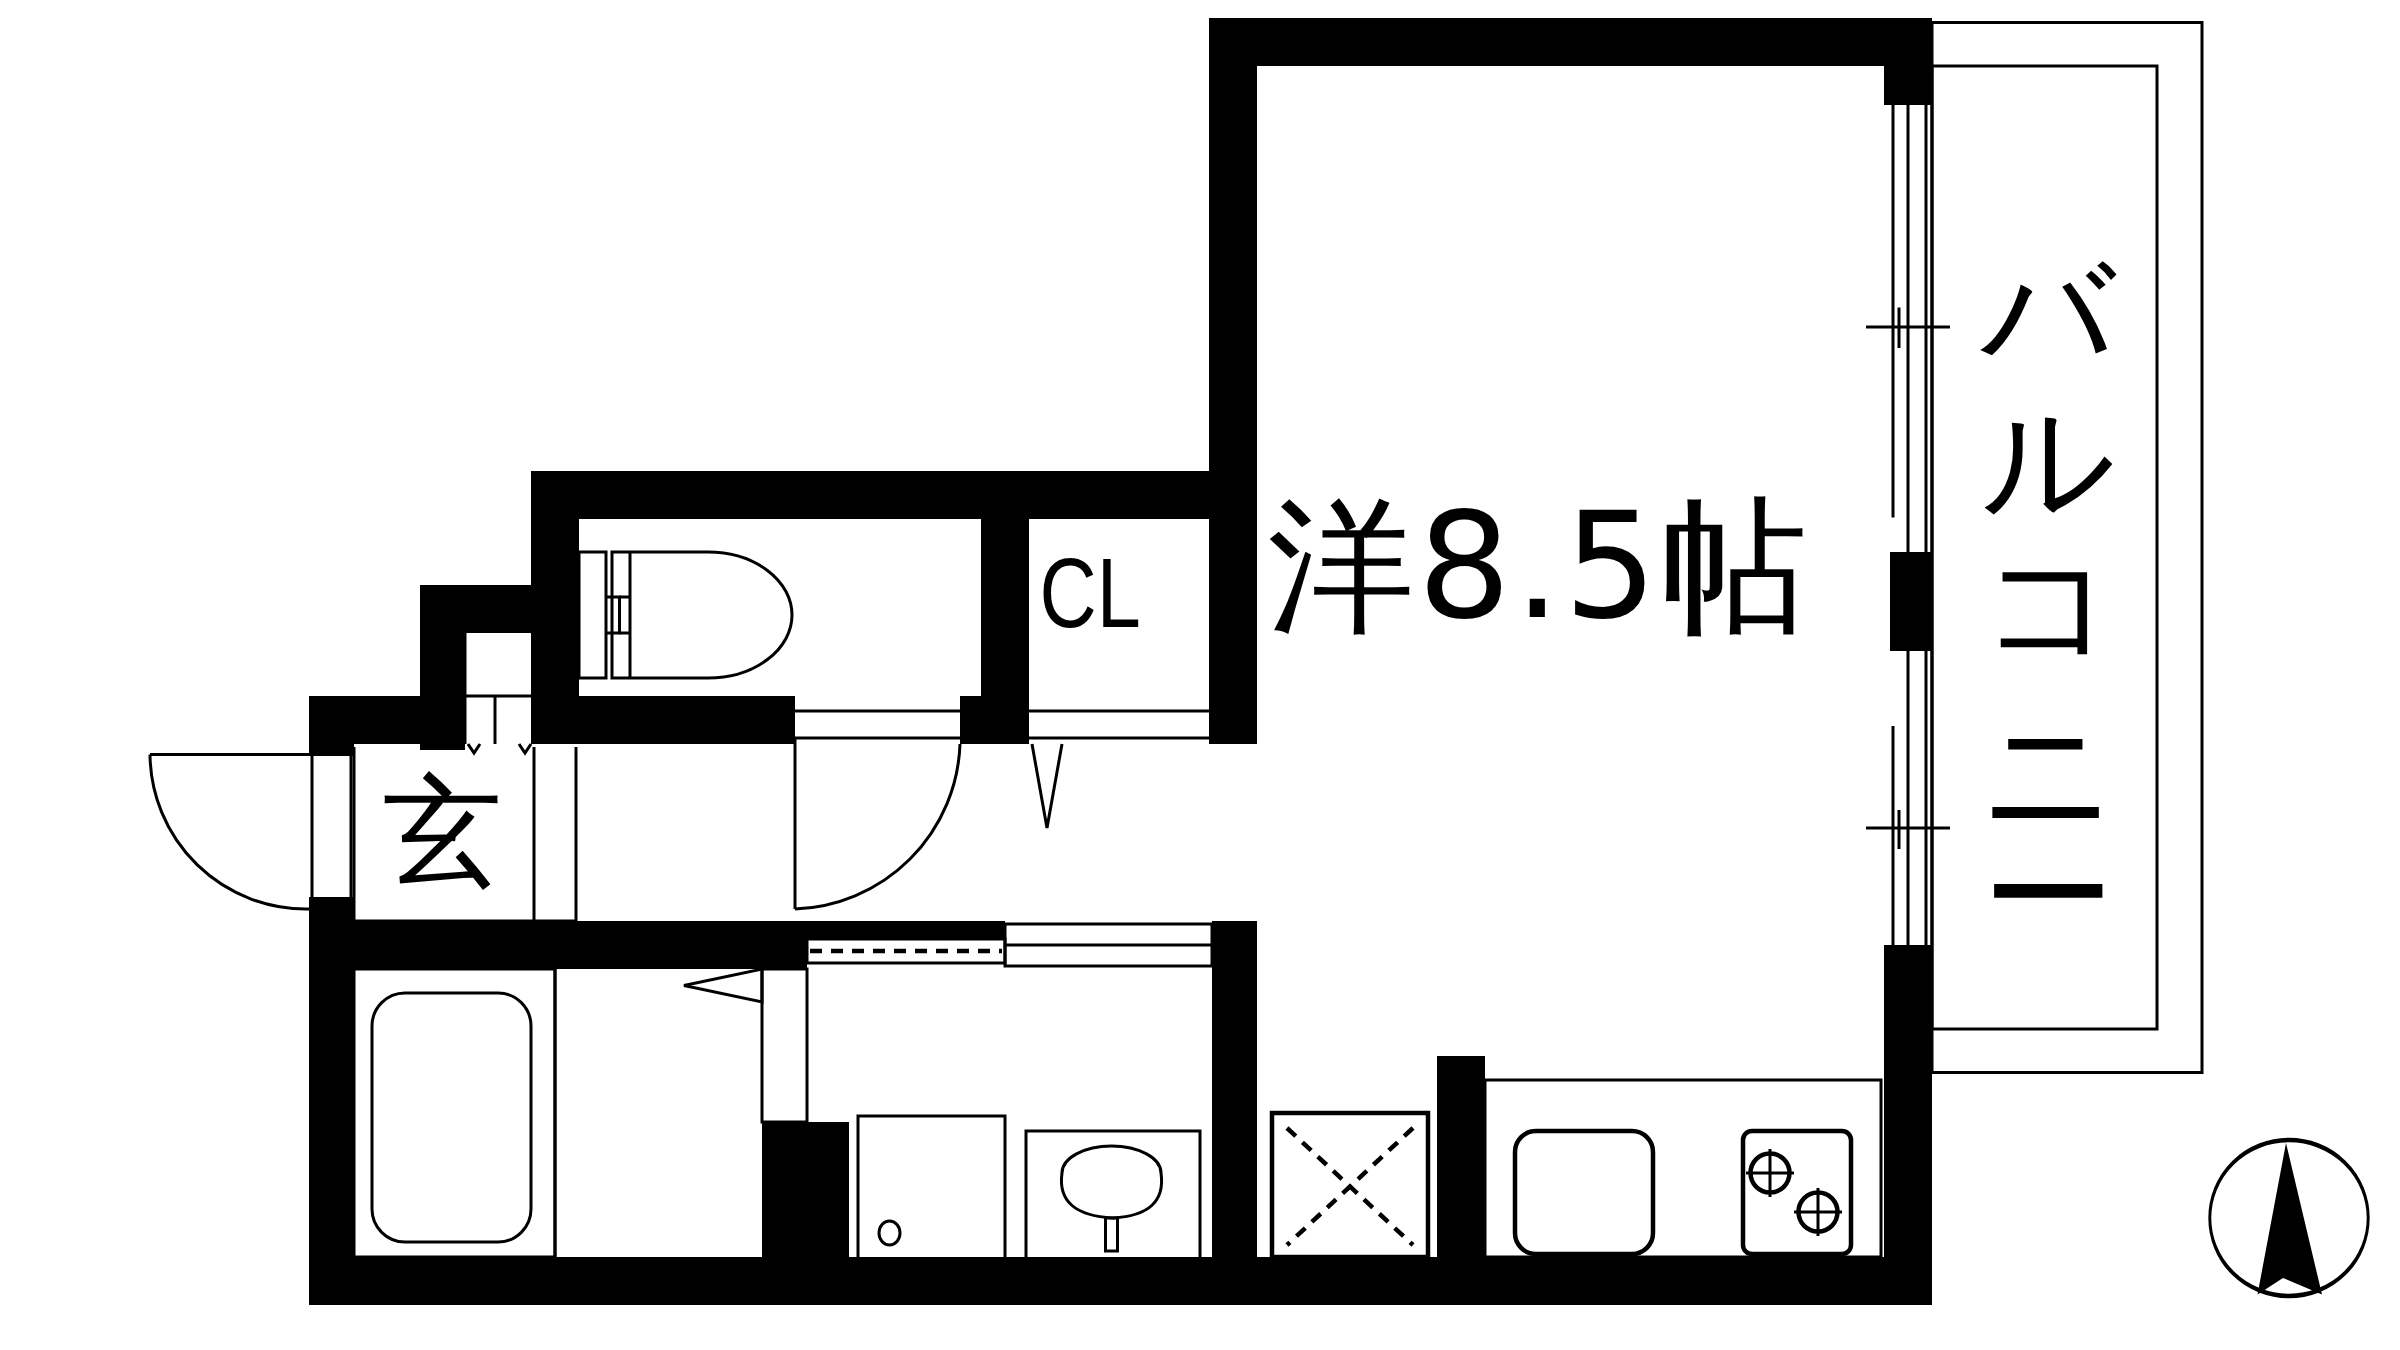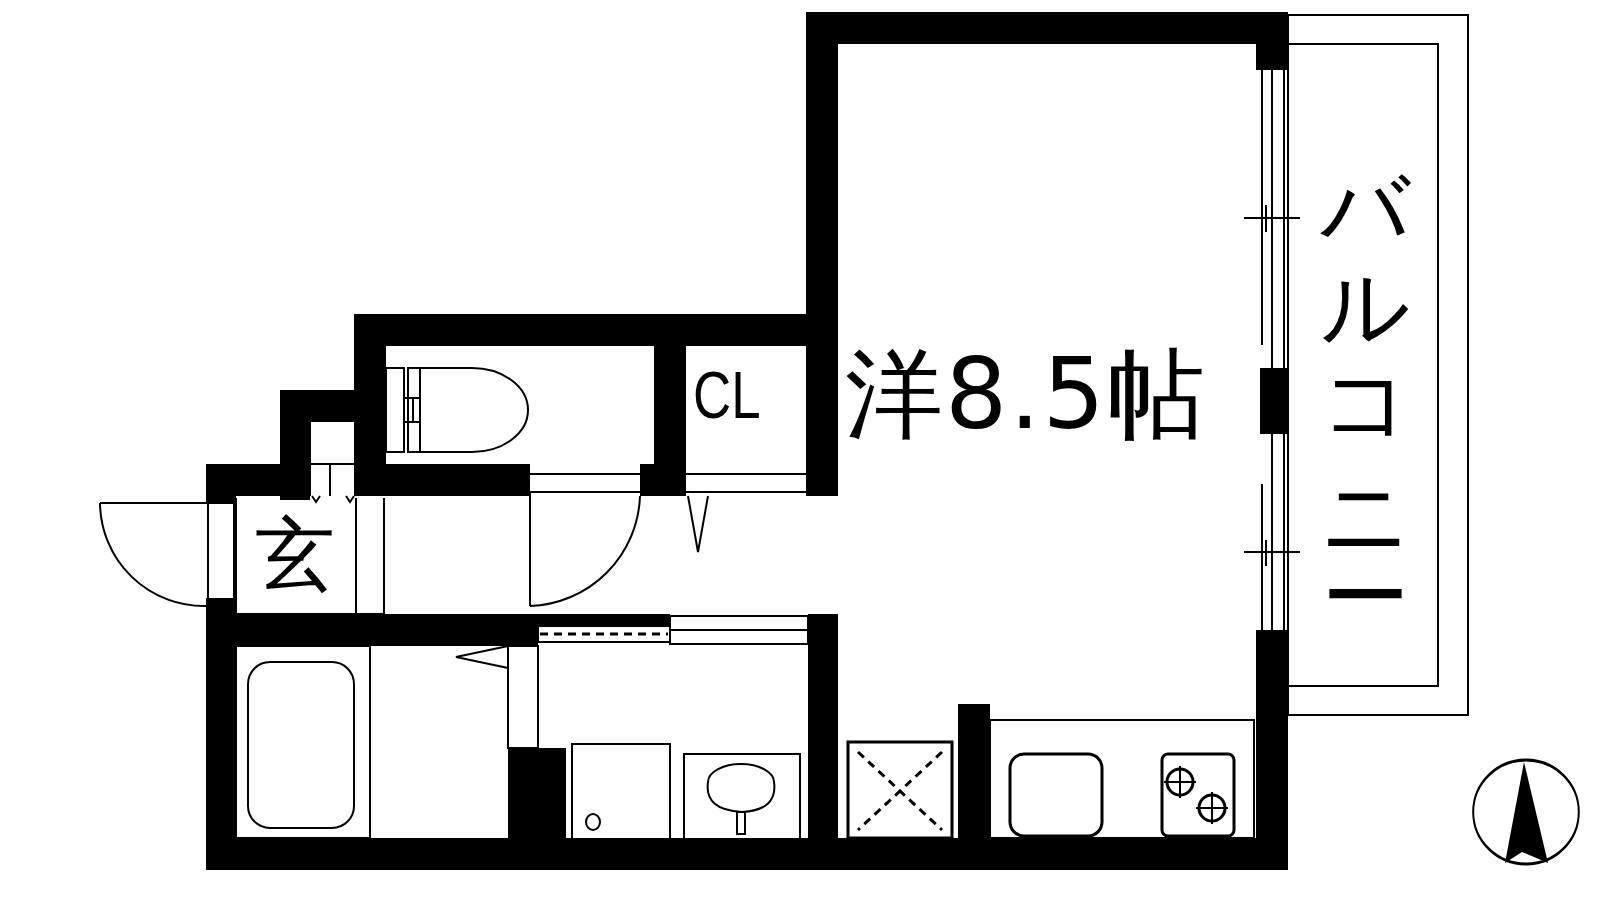--- a/index.html
+++ b/index.html
@@ -3,21 +3,21 @@
 <meta charset="utf-8">
 <style>
   html, body { margin:0; padding:0; background:#ffffff; }
   body { width:1600px; height:900px; overflow:hidden; position:relative; font-family:"DejaVu Sans", sans-serif; }
   svg.plan { position:absolute; left:0; top:0; width:1600px; height:900px; }
   .wall { fill:#000000; }
   .thin { fill:none; stroke:#000000; stroke-width:2; }
   .thin3 { fill:none; stroke:#000000; stroke-width:3; }
   .dash { fill:none; stroke:#000000; stroke-width:3; stroke-dasharray:8 6; }
   .label { position:absolute; color:#000000; line-height:1; white-space:nowrap; }
-  .room-main { left:845px; top:345px; font-size:98px; font-family:"DejaVu Sans", sans-serif; letter-spacing:2px; }
+  .room-main { left:845px; top:329px; font-size:98px; font-family:"DejaVu Sans", sans-serif; letter-spacing:2px; }
   .room-cl { left:693px; top:362px; font-size:66px; font-family:"Liberation Sans", sans-serif; transform:scaleX(0.8); transform-origin:left top; }
   .room-genkan { left:255px; top:515px; font-size:80px; font-family:"DejaVu Sans", sans-serif; }
   .balcony { left:1310px; top:110px; width:100px; font-size:88px; font-family:"DejaVu Sans", sans-serif; writing-mode:vertical-rl; text-orientation:upright; line-height:1; letter-spacing:10px; }
 </style>
 </head>
 <body>
 
 <svg class="plan" viewBox="0 0 1600 900" xmlns="http://www.w3.org/2000/svg">
 
   <g>

